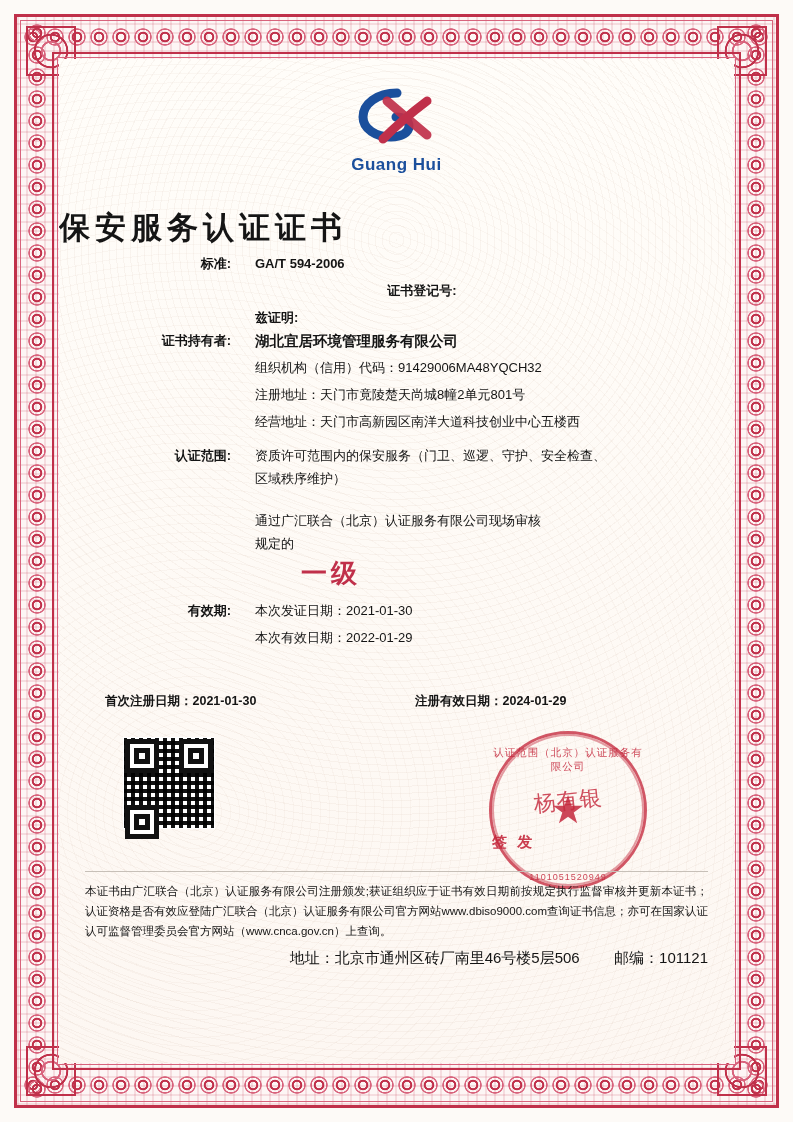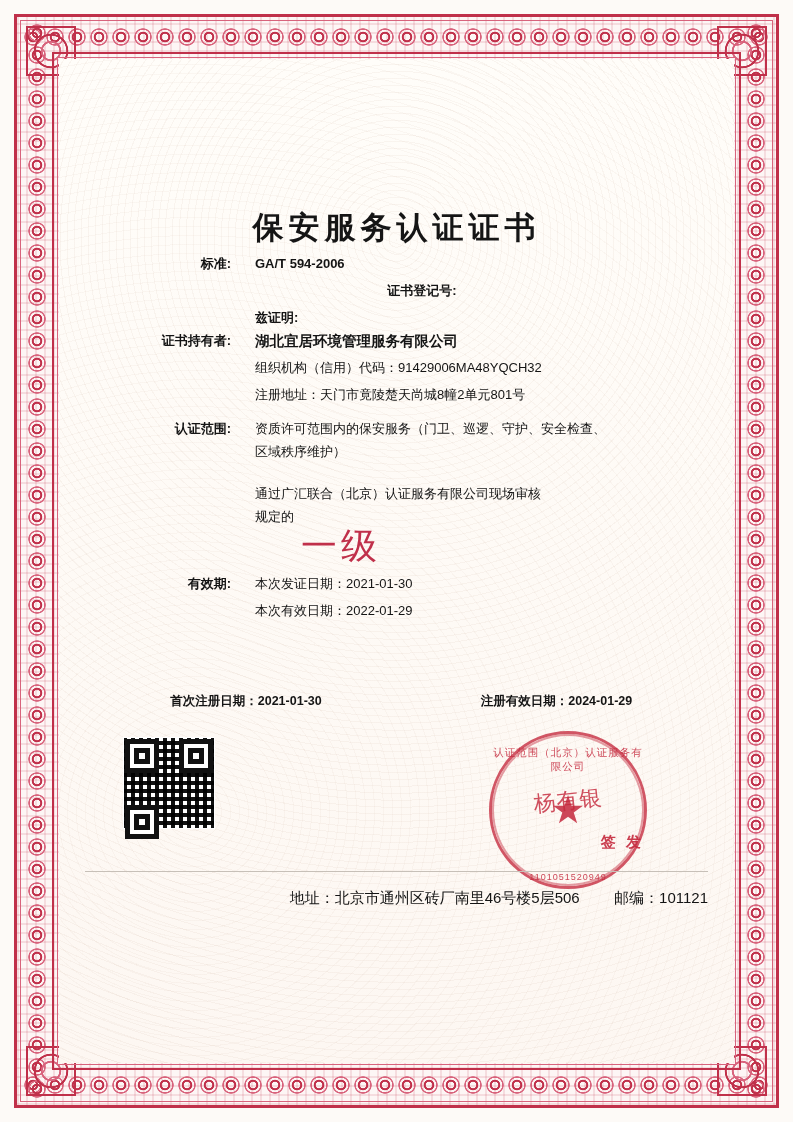--- a/index.html
+++ b/index.html
@@ -106,21 +106,21 @@
     font-size: 17px;
     font-weight: bold;
     color: #1b4f9c;
     letter-spacing: .5px;
   }
 
   
   .cert-title {
     position: absolute;
     left: 0; right: 0; top: 148px;
-    text-align: center;
+    text-align: left;
     font-size: 31px;
     font-weight: bold;
     letter-spacing: 5px;
     color: #151515;
   }
 
   
   .fields {
     position: absolute;
     left: 28px;
@@ -153,22 +153,22 @@
   .row .val.bold { font-weight: bold; }
   .row .val.big { font-size: 14.5px; font-weight: bold; }
   .row.tight { margin-bottom: 5px; }
   .small { font-size: 11.5px; }
 
   .gap-sm { height: 7px; }
   .gap-md { height: 15px; }
 
   .grade {
     text-align: left;
-    font-size: 36px;
-    font-weight: normal;
+    font-size: 26px;
+    font-weight: bold;
     color: #c0304a;
     letter-spacing: 4px;
     padding-left: 46px;
     margin: 6px 0 4px;
   }
 
   .statement {
     font-size: 12px;
     line-height: 21px;
     color: #141414;
@@ -176,21 +176,20 @@
 
   
   .reg-line {
     position: absolute;
     left: 28px; right: 36px;
     top: 634px;
     display: flex;
     font-size: 12.5px;
     font-weight: bold;
     color: #141414;
-    text-align: center;
   }
   .reg-line .r1 { width: 300px; padding-left: 18px; box-sizing: border-box; }
   .reg-line .r2 { flex: 1; padding-left: 28px; }
 
   
   .graphics {
     position: absolute;
     left: 0; right: 0;
     top: 672px;
     height: 132px;
@@ -292,21 +291,21 @@
     text-align: center;
     font-size: 10.5px;
     letter-spacing: 1px;
   }
   .stamp-top-text { top: 12px; }
   .stamp-num { bottom: 4px; font-size: 9px; }
   .stamp-sign {
     position: absolute;
     left: 0; right: 0;
     bottom: 34px;
-    text-align: right;
+    text-align: left;
     font-size: 15px;
     font-weight: bold;
     color: rgba(196,40,60,0.9);
     letter-spacing: 3px;
   }
   .stamp-hand {
     position: absolute;
     left: 0; right: 0;
     top: 52px;
     text-align: center;
@@ -353,20 +352,28 @@
   <div class="orn-right"></div>
   <div class="corner tl"></div>
   <div class="corner tr"></div>
   <div class="corner bl"></div>
   <div class="corner br"></div>
   <div class="border-inner-line"></div>
   <div class="border-inner-line2"></div>
 
   <div class="paper">
 
+    <div class="logo-wrap">
+      <svg class="logo-mark" width="96" height="66" viewBox="0 0 96 66">
+        <path d="M48 6 C28 6 14 17 14 30 C14 42 27 50 42 50 C52 50 60 46 60 39 C60 33 54 30 47 30" fill="none" stroke="#1b4f9c" stroke-width="9" stroke-linecap="round"></path>
+        <path d="M34 52 C46 40 62 26 78 14" fill="none" stroke="#c0304a" stroke-width="9" stroke-linecap="round"></path>
+        <path d="M78 48 C66 38 52 26 38 14" fill="none" stroke="#c0304a" stroke-width="9" stroke-linecap="round" opacity="0.92"></path>
+      </svg>
+      <div class="logo-text">Guang Hui</div>
+    </div>
 
     <div class="cert-title">保安服务认证证书</div>
 
     <div class="fields">
 
       <div class="row">
         <div class="lbl">标准:</div>
         <div class="val bold">GA/T 594-2006</div>
       </div>
 
@@ -387,20 +394,24 @@
       <div class="row">
         <div class="lbl"></div>
         <div class="val">组织机构（信用）代码：91429006MA48YQCH32</div>
       </div>
 
       <div class="row">
         <div class="lbl"></div>
         <div class="val small">注册地址：天门市竟陵楚天尚城8幢2单元801号</div>
       </div>
 
+      <div class="row">
+        <div class="lbl"></div>
+        <div class="val small">经营地址：天门市高新园区南洋大道科技创业中心五楼西</div>
+      </div>
 
       <div class="gap-sm"></div>
 
       <div class="row tight">
         <div class="lbl">认证范围:</div>
         <div class="val">资质许可范围内的保安服务（门卫、巡逻、守护、安全检查、</div>
       </div>
       <div class="row">
         <div class="lbl"></div>
         <div class="val">区域秩序维护）</div>
@@ -453,20 +464,21 @@
         <div class="star">★</div>
         <div class="stamp-hand">杨有银</div>
         <div class="stamp-sign">签 发</div>
         <div class="stamp-num">1101051520949</div>
       </div>
 
     </div>
 
     <div class="footer-rule"></div>
     <div class="footer">
+      <div>本证书由广汇联合（北京）认证服务有限公司注册颁发;获证组织应于证书有效日期前按规定执行监督审核并更新本证书；认证资格是否有效应登陆广汇联合（北京）认证服务有限公司官方网站www.dbiso9000.com查询证书信息；亦可在国家认证认可监督管理委员会官方网站（www.cnca.gov.cn）上查询。</div>
       <div class="addr">
         <span>地址：北京市通州区砖厂南里46号楼5层506</span>
         <span class="gap"></span>
         <span>邮编：101121</span>
       </div>
     </div>
 
   </div>
 </div>
 

